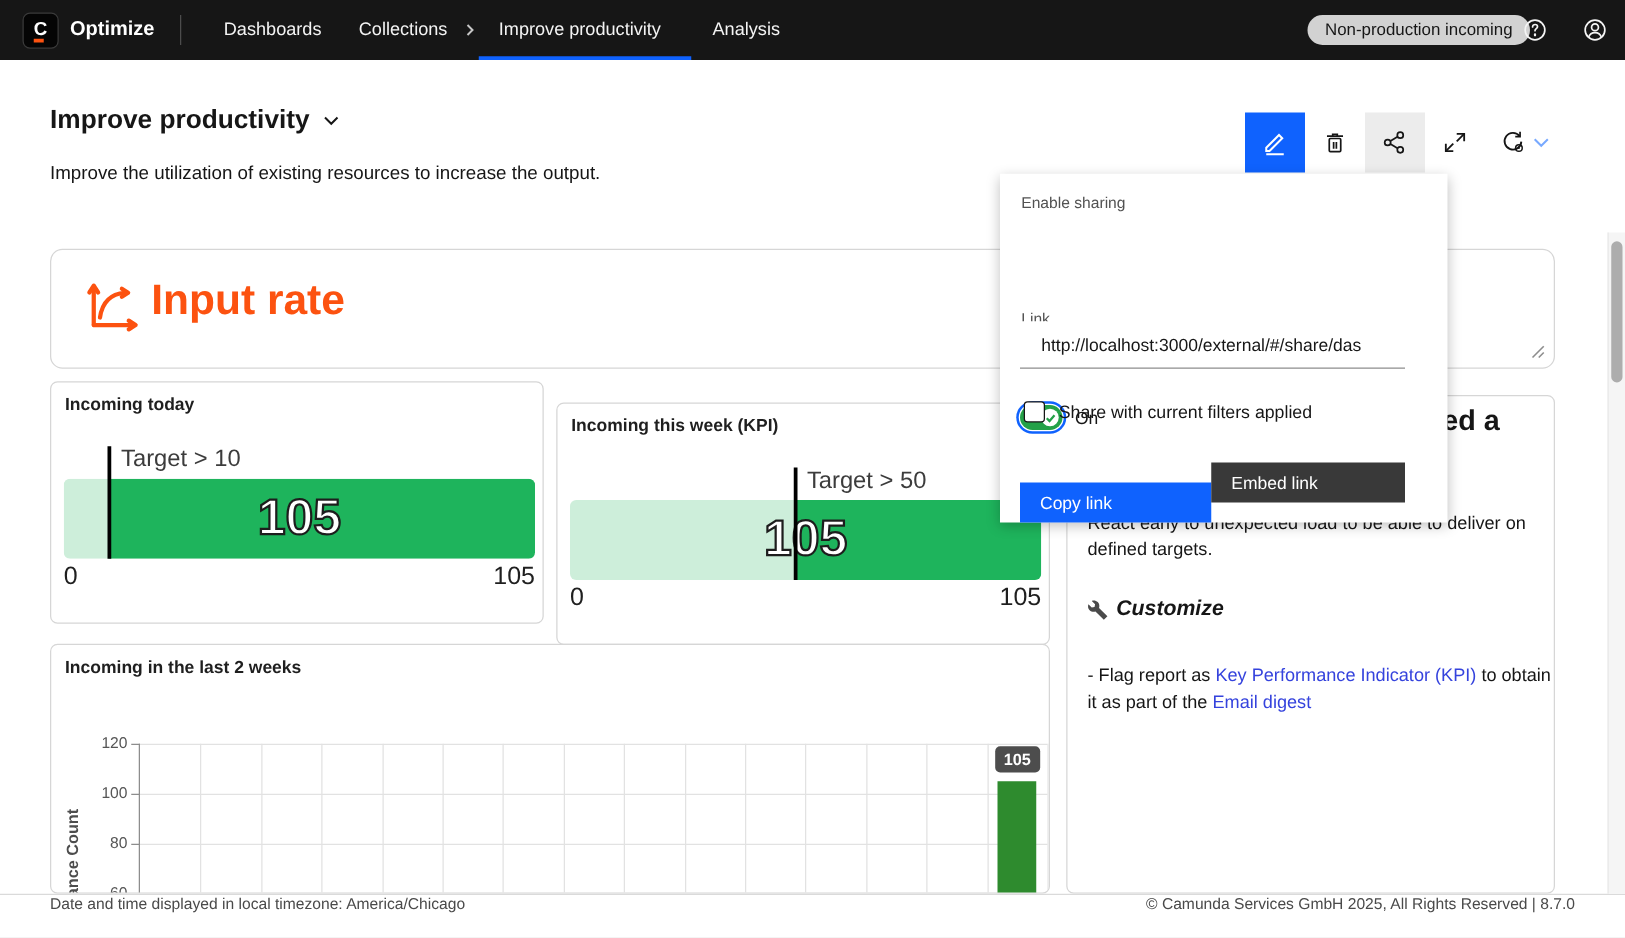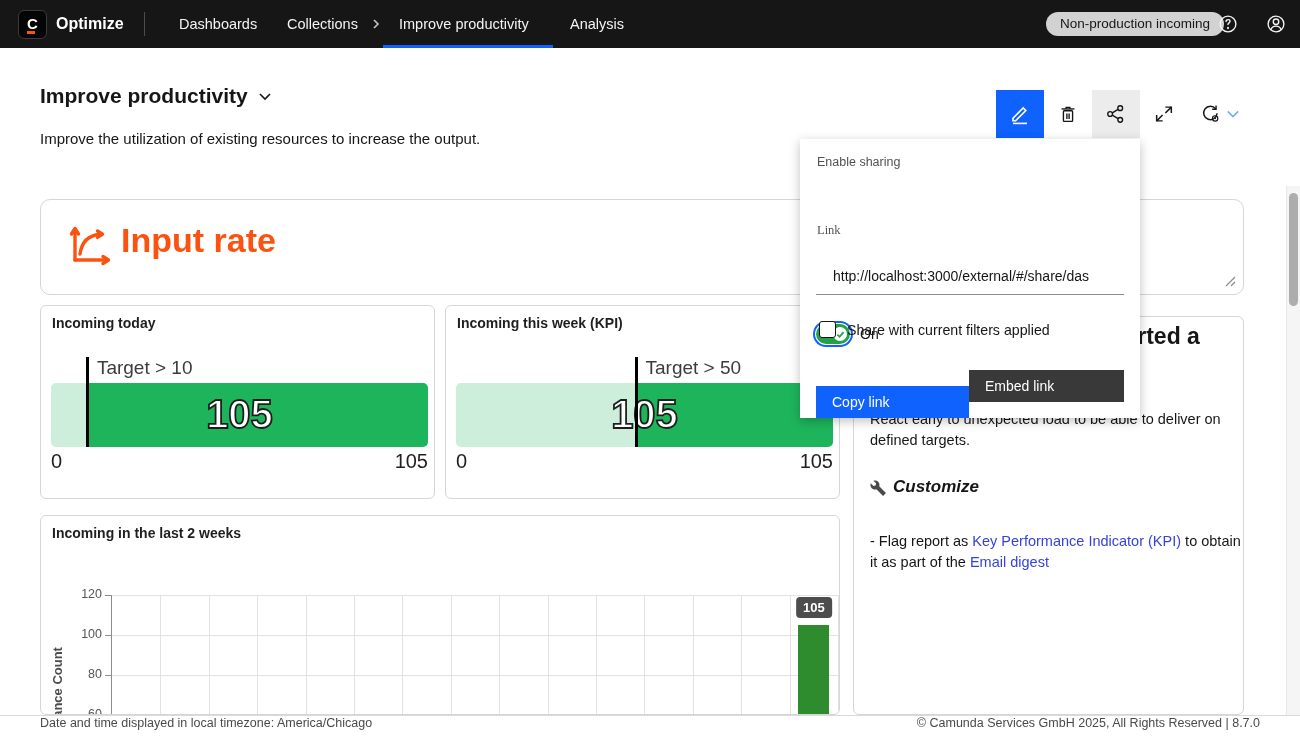--- a/index.html
+++ b/index.html
@@ -59,41 +59,41 @@
   .ylabel{position:absolute;left:-53px;top:170px;width:140px;height:16px;transform:rotate(-90deg);
         text-align:center;font-size:13px;font-weight:bold;color:#4d4d4d;}
   
   .guide-heading{position:absolute;left:250px;top:6px;font-size:23px;font-weight:bold;white-space:nowrap;}
   .guide-text{position:absolute;left:16px;width:374px;font-size:14.5px;line-height:21px;color:#161616;}
   .glink{color:var(--link,#3543dd);cursor:pointer;text-decoration:none;}
   .customize{position:absolute;left:16px;top:160px;display:flex;align-items:center;gap:6px;
         font-size:17px;font-weight:bold;font-style:italic;}
   
   .popover{position:absolute;left:800px;top:139px;width:340px;height:279px;background:#fff;z-index:20;
-        box-shadow:0 3px 10px rgba(0,0,0,.25);}
+        box-shadow:0 3px 10px rgba(0,0,0,.25);padding-left:18px;}
   .pop-label{position:absolute;left:17px;font-size:12.5px;color:#525252;}
   .toggle-row{position:absolute;left:16px;top:185px;display:flex;align-items:center;gap:10px;}
   .toggle{position:relative;width:34px;height:20px;border-radius:10px;background:#24a148;cursor:pointer;
         box-shadow:0 0 0 1px #fff,0 0 0 3px var(--accent,#0f62fe);}
   .knob{position:absolute;left:17px;top:3px;width:14px;height:14px;border-radius:50%;background:#fff;
         display:flex;align-items:center;justify-content:center;}
   .toggle-state{font-size:14px;color:#161616;}
   .link-input{position:absolute;left:16px;top:118px;width:308px;height:38px;box-sizing:border-box;
         border:none;border-bottom:1px solid #8d8d8d;background:#fff;padding:0 12px 0 17px;
         font-family:inherit;font-size:14px;color:#161616;outline:none;}
   .filters-row{position:absolute;left:19px;top:182px;display:flex;align-items:center;gap:11px;
         font-size:14.2px;color:#161616;cursor:pointer;}
   .checkbox{width:17px;height:17px;border:1.4px solid #161616;border-radius:3px;background:#fff;box-sizing:border-box;}
   .pop-buttons{position:absolute;left:16px;top:231px;width:308px;height:32px;display:flex;}
   .pop-buttons button{border:none;height:32px;color:#fff;font-family:inherit;font-size:14px;
         text-align:left;padding:0 0 0 16px;cursor:pointer;}
   .btn-copy{width:153px;background:var(--accent,#0f62fe);margin-top:16px;}
   .btn-embed{width:155px;background:#393939;}
   
-  .row-enable{top:16px;} .row-link{top:84px;font-family:Liberation Serif, serif;}
+  .row-enable{top:16px;} .row-link{top:109px;}
   
   .footer{position:absolute;left:0;top:715px;width:1300px;height:35px;background:#fff;border-top:1px solid #dadada;
         box-sizing:border-box;display:flex;justify-content:space-between;align-items:flex-start;padding:0 40px;
         font-size:12.5px;color:#4a4a4a;z-index:15;}
   
   .sb-track{position:absolute;left:1286px;top:186px;width:14px;height:529px;background:#f5f5f5;
         border-left:1px solid #e8e8e8;z-index:45;}
   .sb-thumb{position:absolute;left:2px;top:7px;width:9px;height:113px;background:#adadad;border-radius:5px;cursor:pointer;}
   svg{display:block;}
 </style>
@@ -219,21 +219,21 @@
       <div class="pb-value">105</div>
       <div class="pb-marker" style="left: 9.52381%;"></div>
       <div class="pb-target-label" style="left: calc(9.52381% + 10px);">Target &gt; 10</div>
       <div class="pb-scale">
         <span>0</span>
         <span>105</span>
       </div>
     </div>
   </div>
 
-  <div class="tile" style="left:445px;top:305px;width:395px;height:194px">
+  <div class="tile" style="left:445px;top:322px;width:395px;height:194px">
     <div class="tile-title">Incoming this week (KPI)</div>
     <div class="pb">
       <div class="pb-track">
         <div class="pb-pale" style="width: 47.619%;"></div>
         <div class="pb-green"></div>
       </div>
       <div class="pb-value">105</div>
       <div class="pb-marker" style="left: 47.619%;"></div>
       <div class="pb-target-label" style="left: calc(47.619% + 10px);">Target &gt; 50</div>
       <div class="pb-scale">

